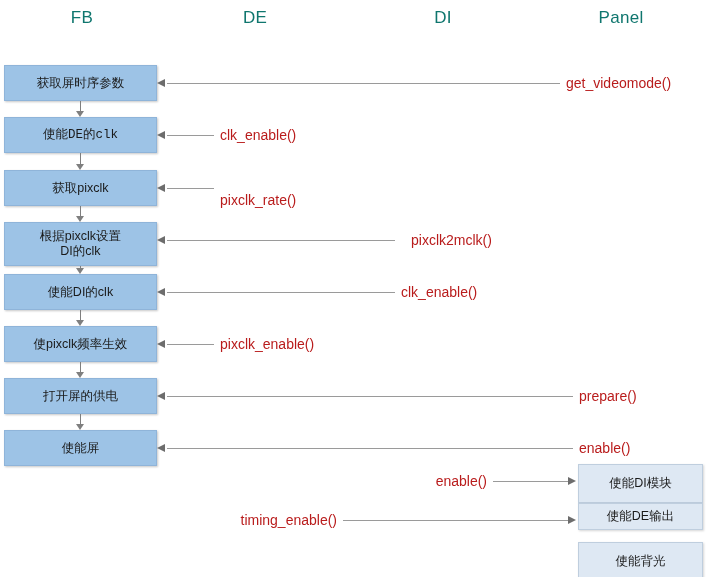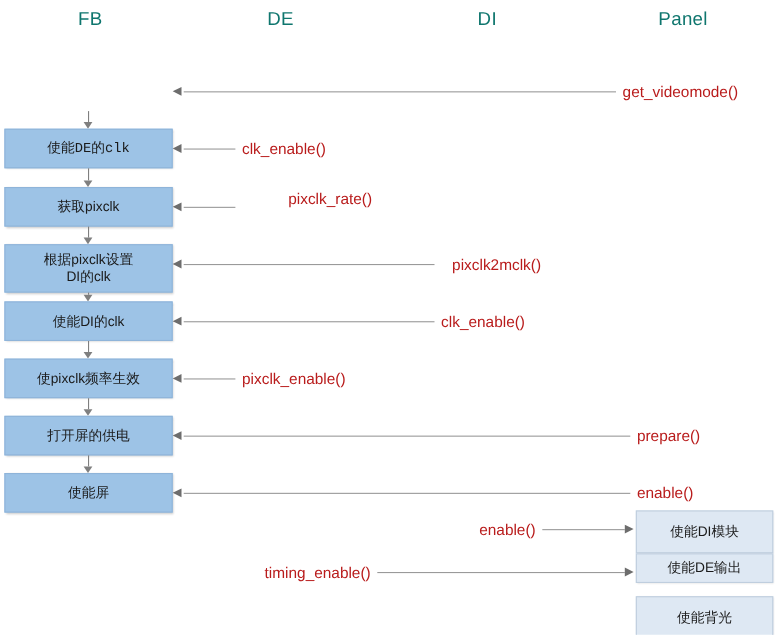--- a/index.html
+++ b/index.html
@@ -105,20 +105,25 @@
   }
 </style>
 </head>
 <body>
 
 <div id="stage">
     <div class="col-head" style="left: 82px;">FB</div>
     <div class="col-head" style="left: 255px;">DE</div>
     <div class="col-head" style="left: 443px;">DI</div>
     <div class="col-head" style="left: 621px;">Panel</div>
+    <div class="fb-box" style="top: 65px; height: 36px;">
+      <div>
+        <span>获取屏时序参数</span>
+      </div>
+    </div>
     <div class="vline" style="top: 101px; height: 10px;"></div>
     <div class="vhead" style="top: 111px;"></div>
     <div class="fb-box" style="top: 117px; height: 36px; font-family: Liberation Mono, monospace;">
       <div>
         <span>使能DE的clk</span>
       </div>
     </div>
     <div class="vline" style="top: 153px; height: 11px;"></div>
     <div class="vhead" style="top: 164px;"></div>
     <div class="fb-box" style="top: 170px; height: 36px;">
@@ -163,21 +168,21 @@
       </div>
     </div>
     <div class="hline" style="left: 167px; top: 83px; width: 393px;"></div>
     <div class="ahead-left" style="left: 157px; top: 79px;"></div>
     <div class="call-label" style="left: 566px; top: 83px;">get_videomode()</div>
     <div class="hline" style="left: 167px; top: 135px; width: 47px;"></div>
     <div class="ahead-left" style="left: 157px; top: 131px;"></div>
     <div class="call-label" style="left: 220px; top: 135px;">clk_enable()</div>
     <div class="hline" style="left: 167px; top: 188px; width: 47px;"></div>
     <div class="ahead-left" style="left: 157px; top: 184px;"></div>
-    <div class="call-label" style="left: 220px; top: 180px; margin-left: 42px;">pixclk_rate()</div>
+    <div class="call-label" style="left: 220px; top: 200px;">pixclk_rate()</div>
     <div class="hline" style="left: 167px; top: 240px; width: 228px;"></div>
     <div class="ahead-left" style="left: 157px; top: 236px;"></div>
     <div class="call-label" style="left: 411px; top: 240px;">pixclk2mclk()</div>
     <div class="hline" style="left: 167px; top: 292px; width: 228px;"></div>
     <div class="ahead-left" style="left: 157px; top: 288px;"></div>
     <div class="call-label" style="left: 401px; top: 292px;">clk_enable()</div>
     <div class="hline" style="left: 167px; top: 344px; width: 47px;"></div>
     <div class="ahead-left" style="left: 157px; top: 340px;"></div>
     <div class="call-label" style="left: 220px; top: 344px;">pixclk_enable()</div>
     <div class="hline" style="left: 167px; top: 396px; width: 406px;"></div>

